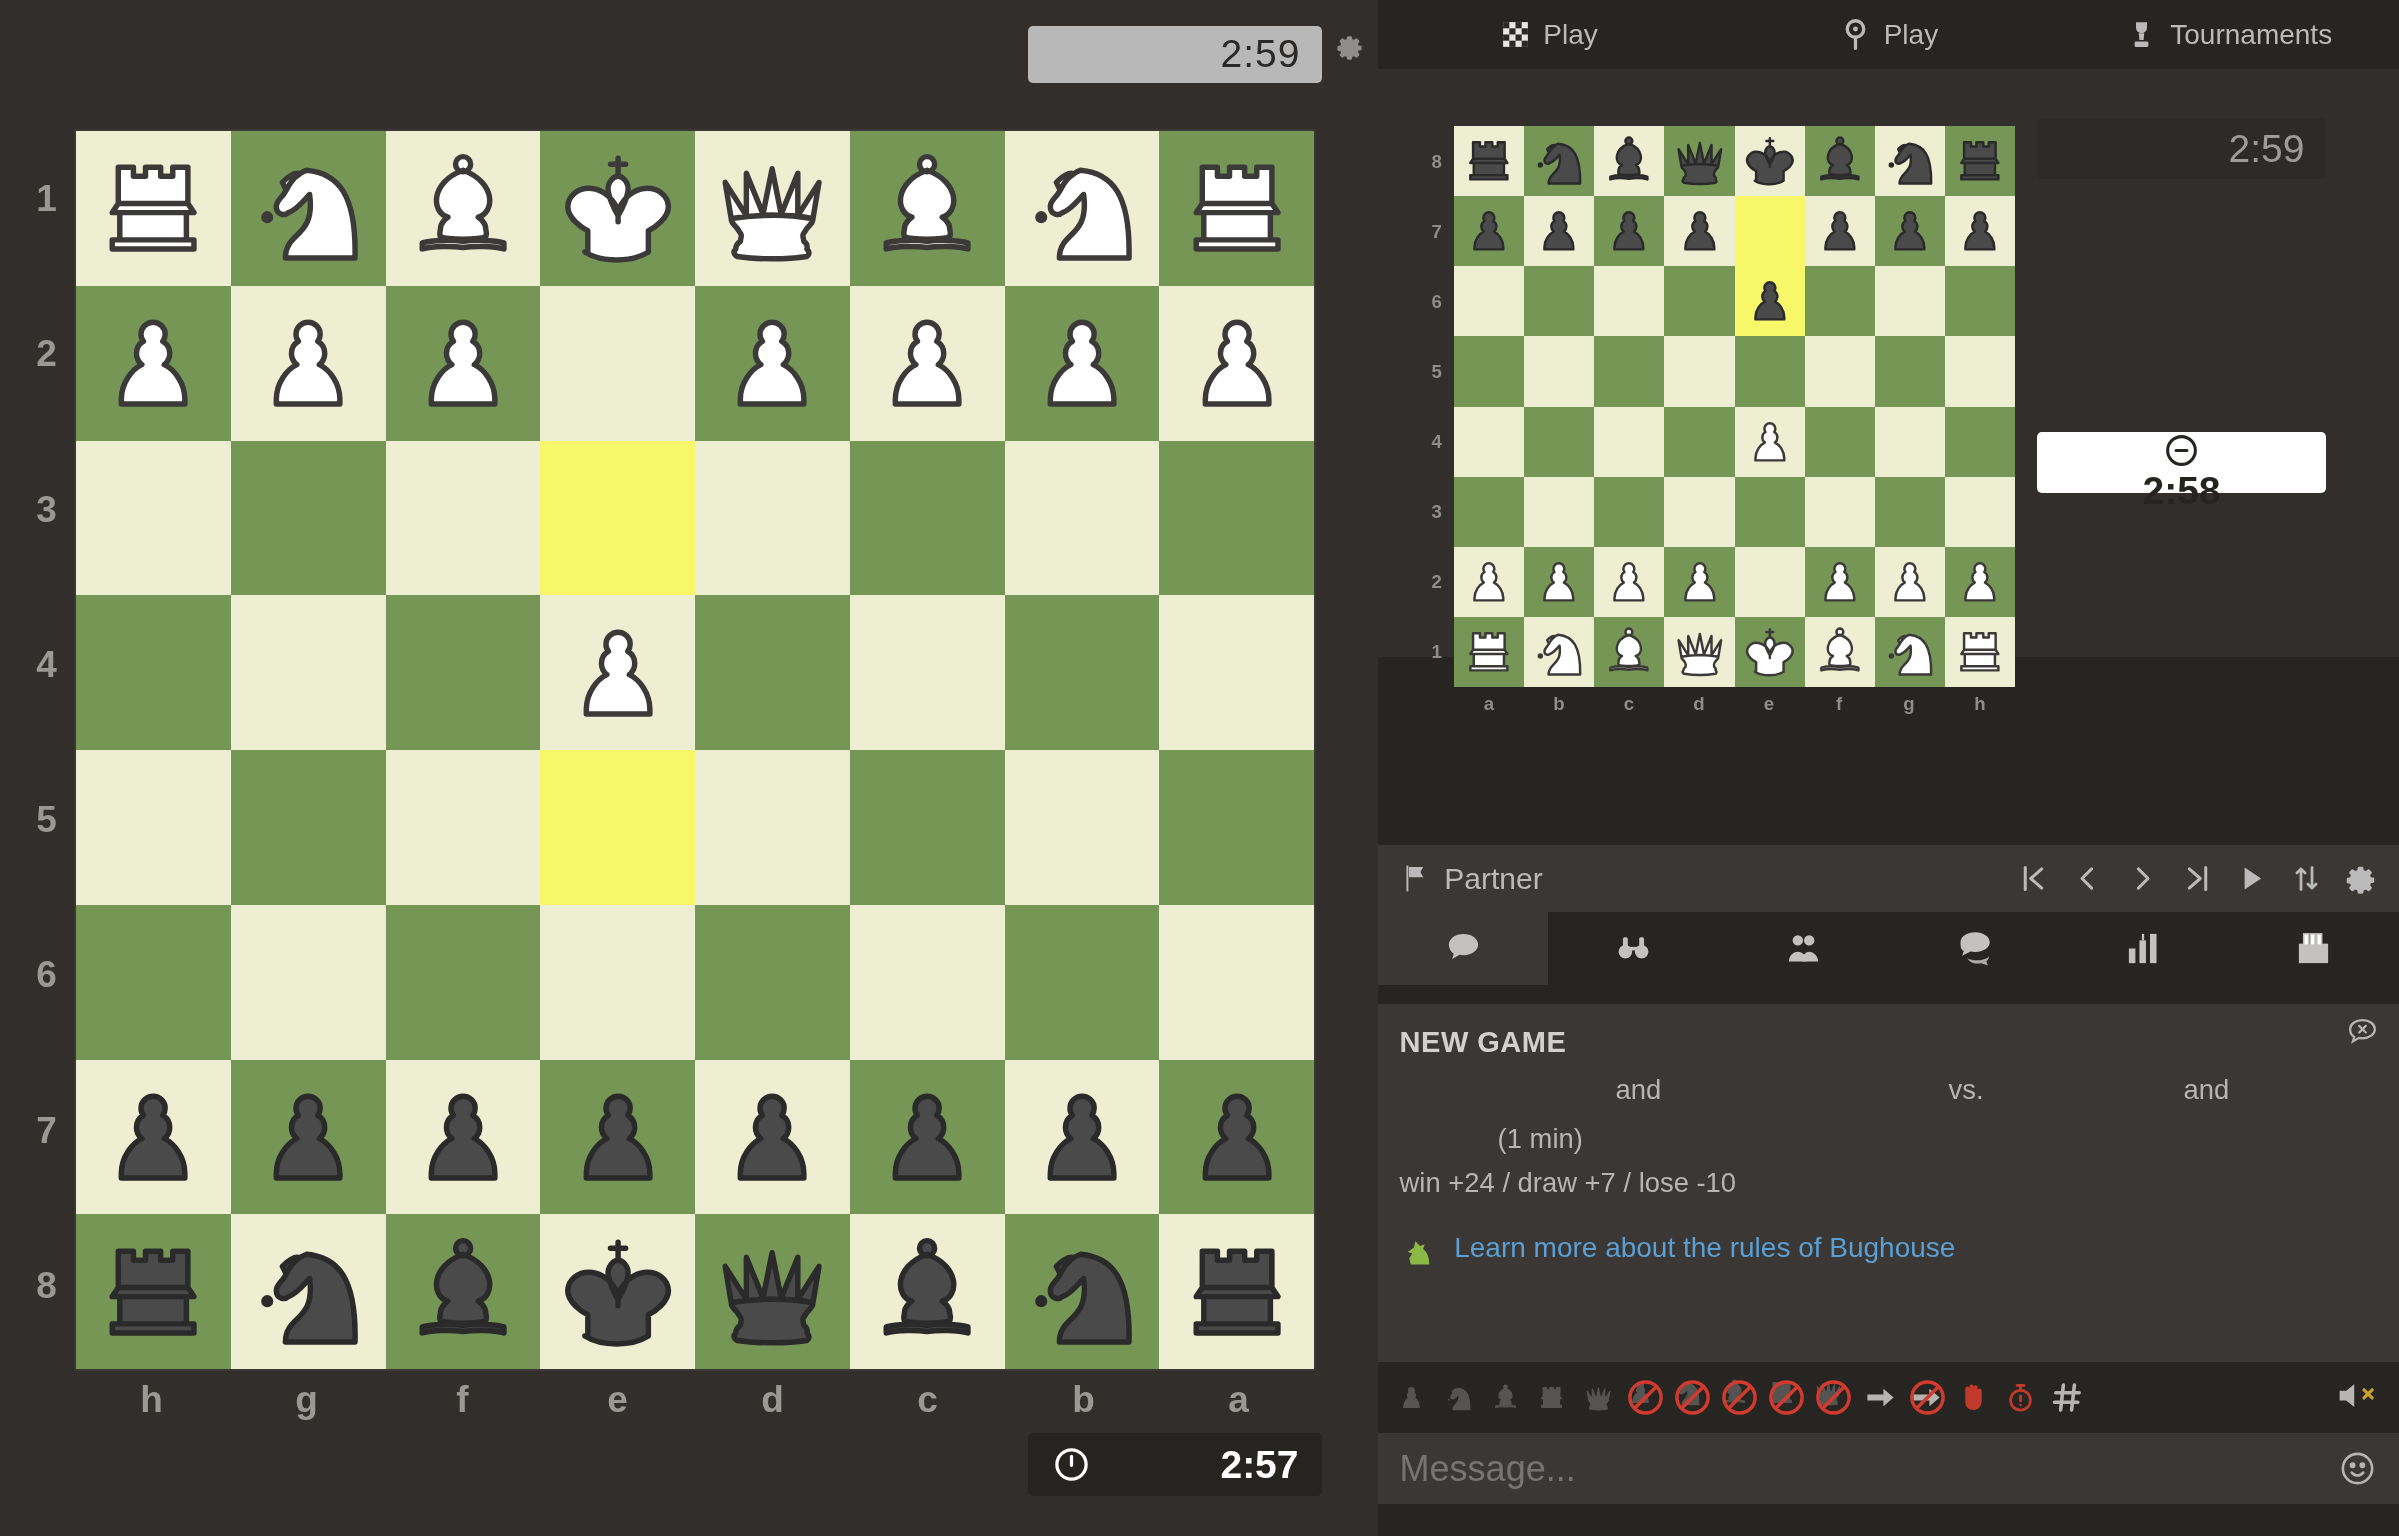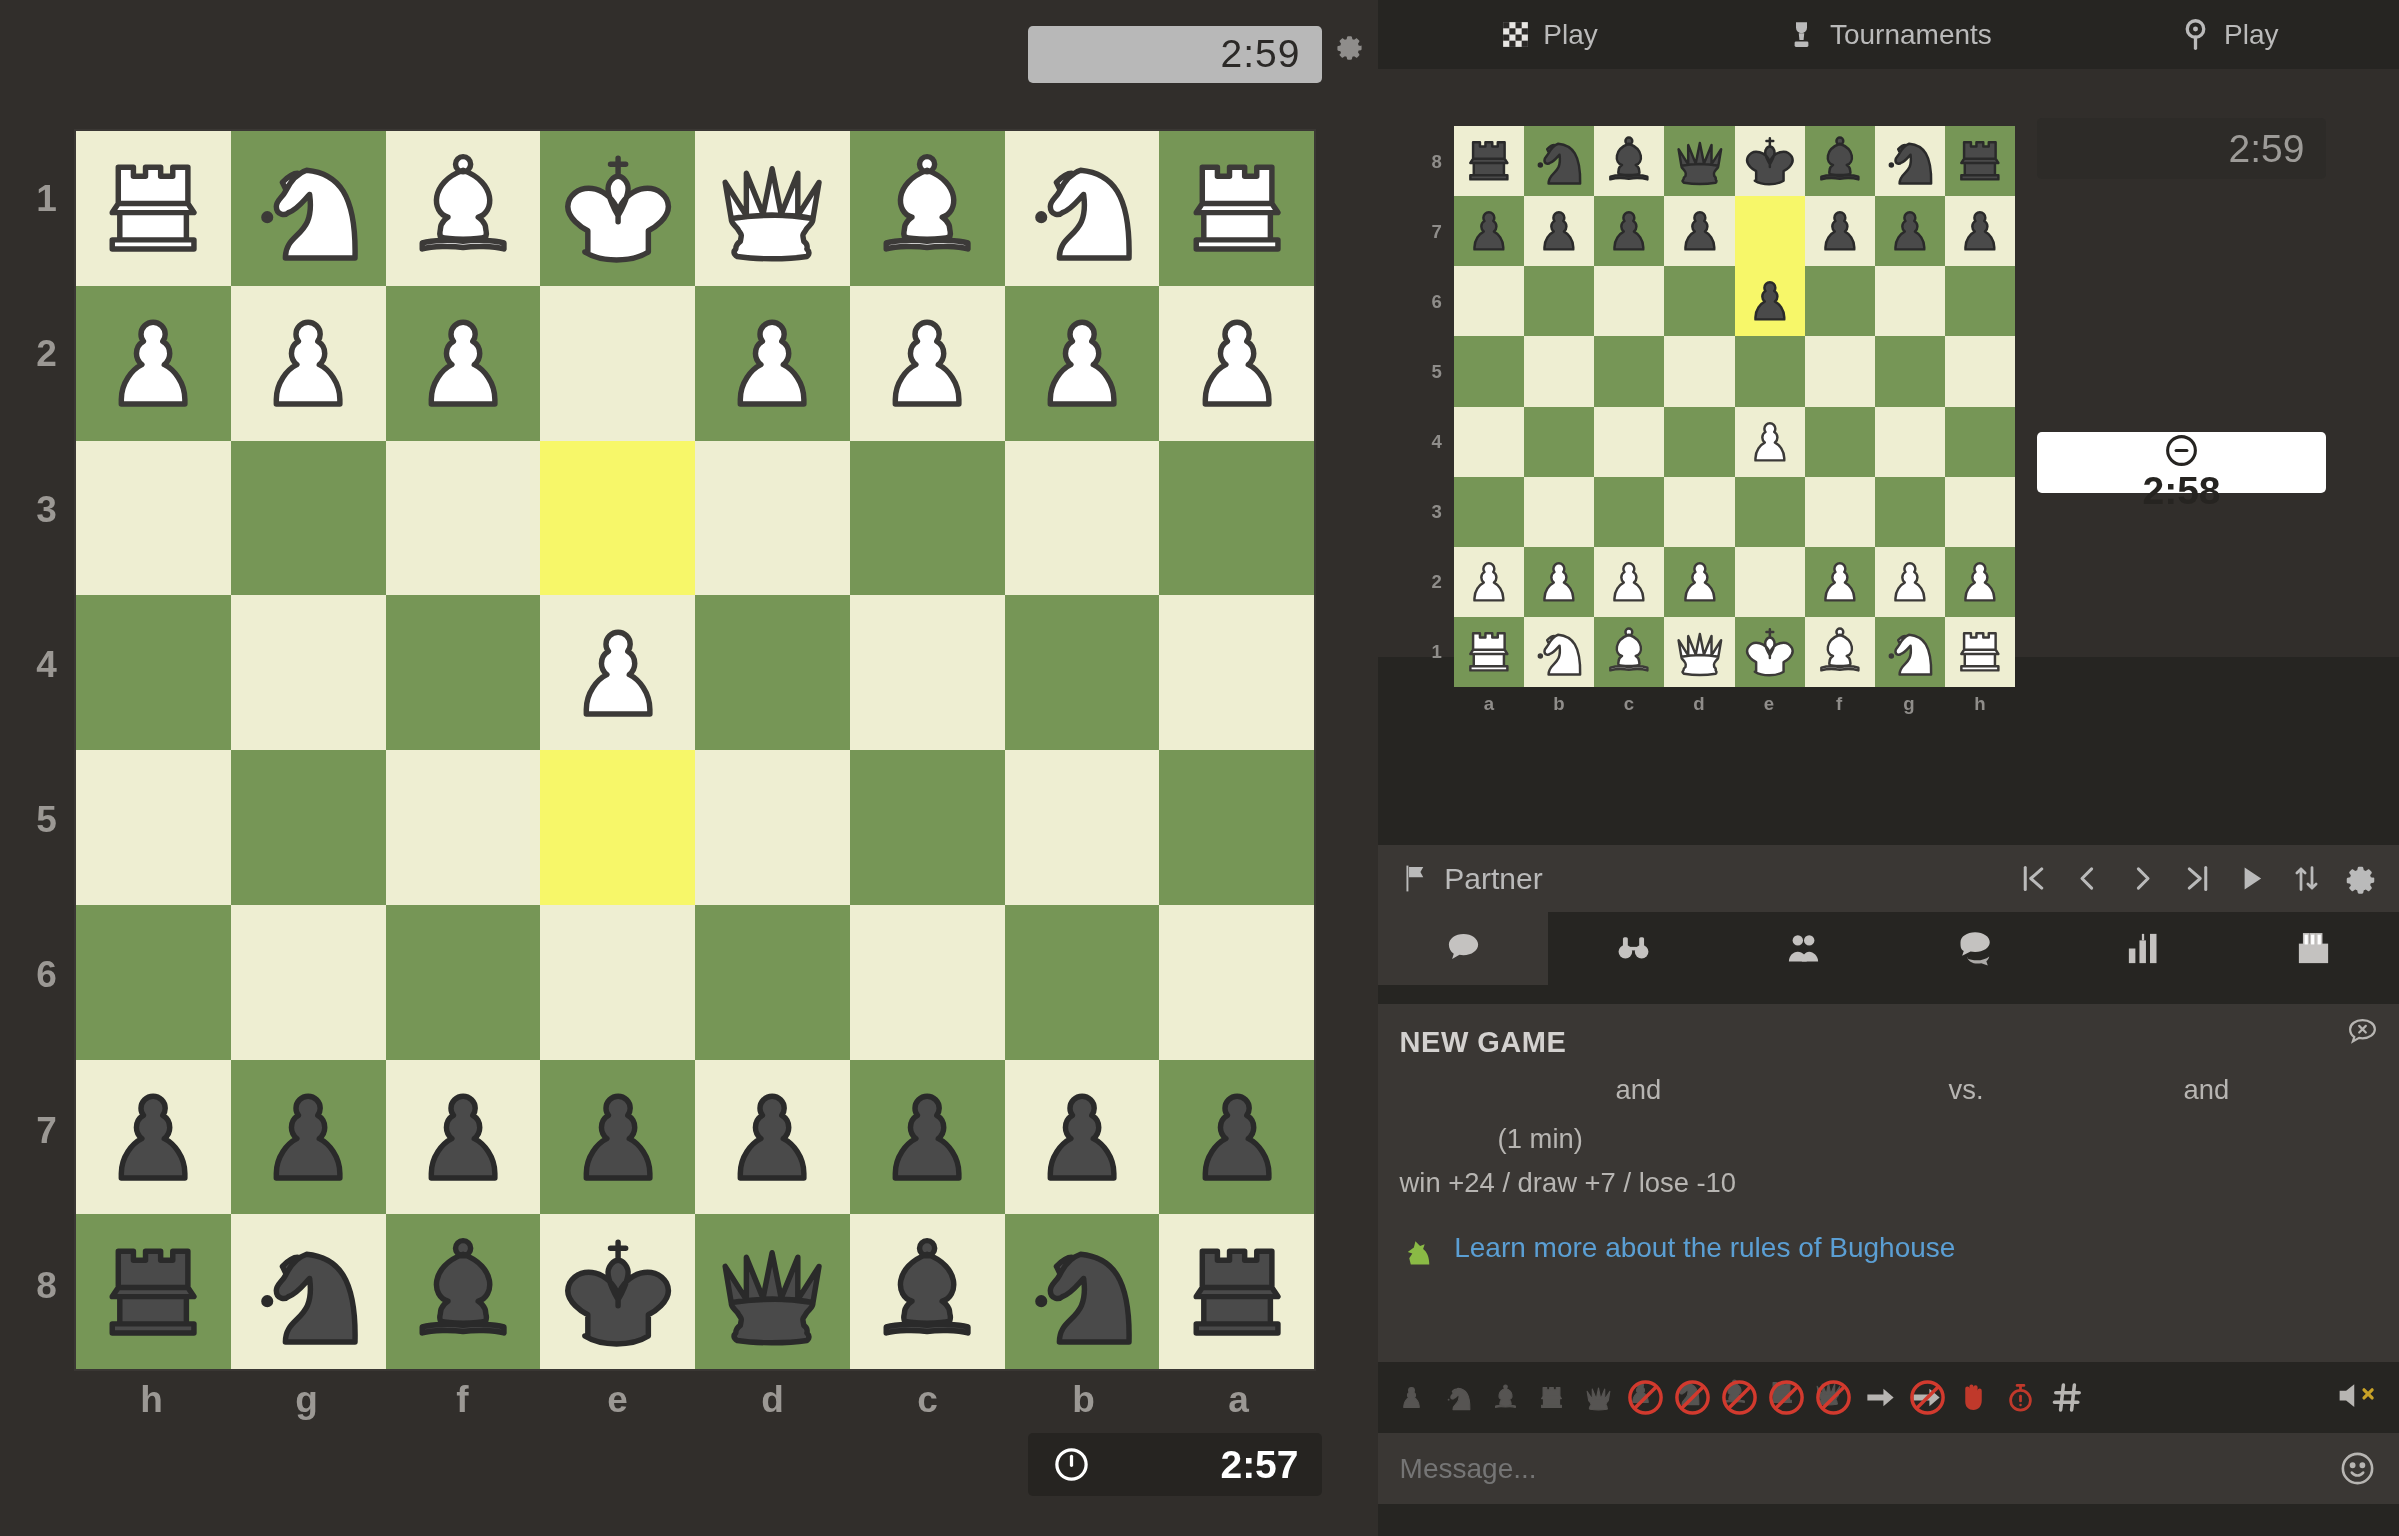--- a/index.html
+++ b/index.html
@@ -135,21 +135,21 @@
   .ebtn svg { display:block; }
   #mute-btn { position:absolute; right:17.6px; top:13.7px; width:47px; height:39px; color:#b7b5b2; cursor:pointer; }
   #mute-btn svg { width:100%; height:100%; display:block; }
 
   #msg-bar {
     position:absolute; top:1433px; left:0; width:1021px; height:71px;
     background:#3a3734; display:flex; align-items:center; padding:0 21.6px;
   }
   #msg-input {
     flex:1; background:transparent; border:0; outline:none;
-    color:#86efac; font-size:28px; font-family:"Liberation Sans", sans-serif;
+    color:#86efac; font-size:36px; font-family:"Liberation Sans", sans-serif;
   }
   #emoji-smile { width:39px; height:39px; color:#b7b5b2; cursor:pointer; }
   #emoji-smile svg { width:100%; height:100%; display:block; }
 </style>
 </head>
 <body>
 
 <div id="app">
 
   <div id="left">
@@ -537,37 +537,37 @@
                 <rect x="7.5" y="16.5" width="4.5" height="4.5"></rect>
                 <rect x="16.5" y="16.5" width="4.5" height="4.5"></rect>
               </g>
             </svg>
           </span>
           <span>Play</span>
         </div>
         <div class="tab">
           <span class="ticon">
             <svg viewBox="0 0 24 24" fill="currentColor">
-              <path d="M8 3h8v4a4 4 0 01-8 0V3z"></path>
-              <path d="M10 11h4l-.5 5h-3z"></path>
-              <rect x="7" y="17" width="10" height="4" rx="1"></rect>
-            </svg>
-          </span>
-          <span>Tournaments</span>
-        </div>
-        <div class="tab">
-          <span class="ticon">
-            <svg viewBox="0 0 24 24" fill="currentColor">
               <path d="M12 2a5 5 0 00-3 9c-2 1.5-3 4-3 7v4h12v-4c0-3-1-5.5-3-7a5 5 0 00-3-9z" opacity="0"></path>
               <circle cx="12" cy="8" r="6" fill="none" stroke="currentColor" stroke-width="2.4"></circle>
               <path d="M12 14v8" stroke="currentColor" stroke-width="2.4" stroke-linecap="round"></path>
               <circle cx="12" cy="8" r="1.8"></circle>
             </svg>
           </span>
           <span>Play</span>
+        </div>
+        <div class="tab">
+          <span class="ticon">
+            <svg viewBox="0 0 24 24" fill="currentColor">
+              <path d="M8 3h8v4a4 4 0 01-8 0V3z"></path>
+              <path d="M10 11h4l-.5 5h-3z"></path>
+              <rect x="7" y="17" width="10" height="4" rx="1"></rect>
+            </svg>
+          </span>
+          <span>Tournaments</span>
         </div>
       </div>
 
     <div id="mini-area">
       <div id="mini-board-wrap">
         <div id="mini-board">
             <div class="sq light">
               <span class="pc">
                 <svg viewBox="0 0 45 45">
                   <g fill="#4a4a4a" stroke="#2a2a2a" stroke-width="1.8" stroke-linejoin="round" stroke-linecap="round">

